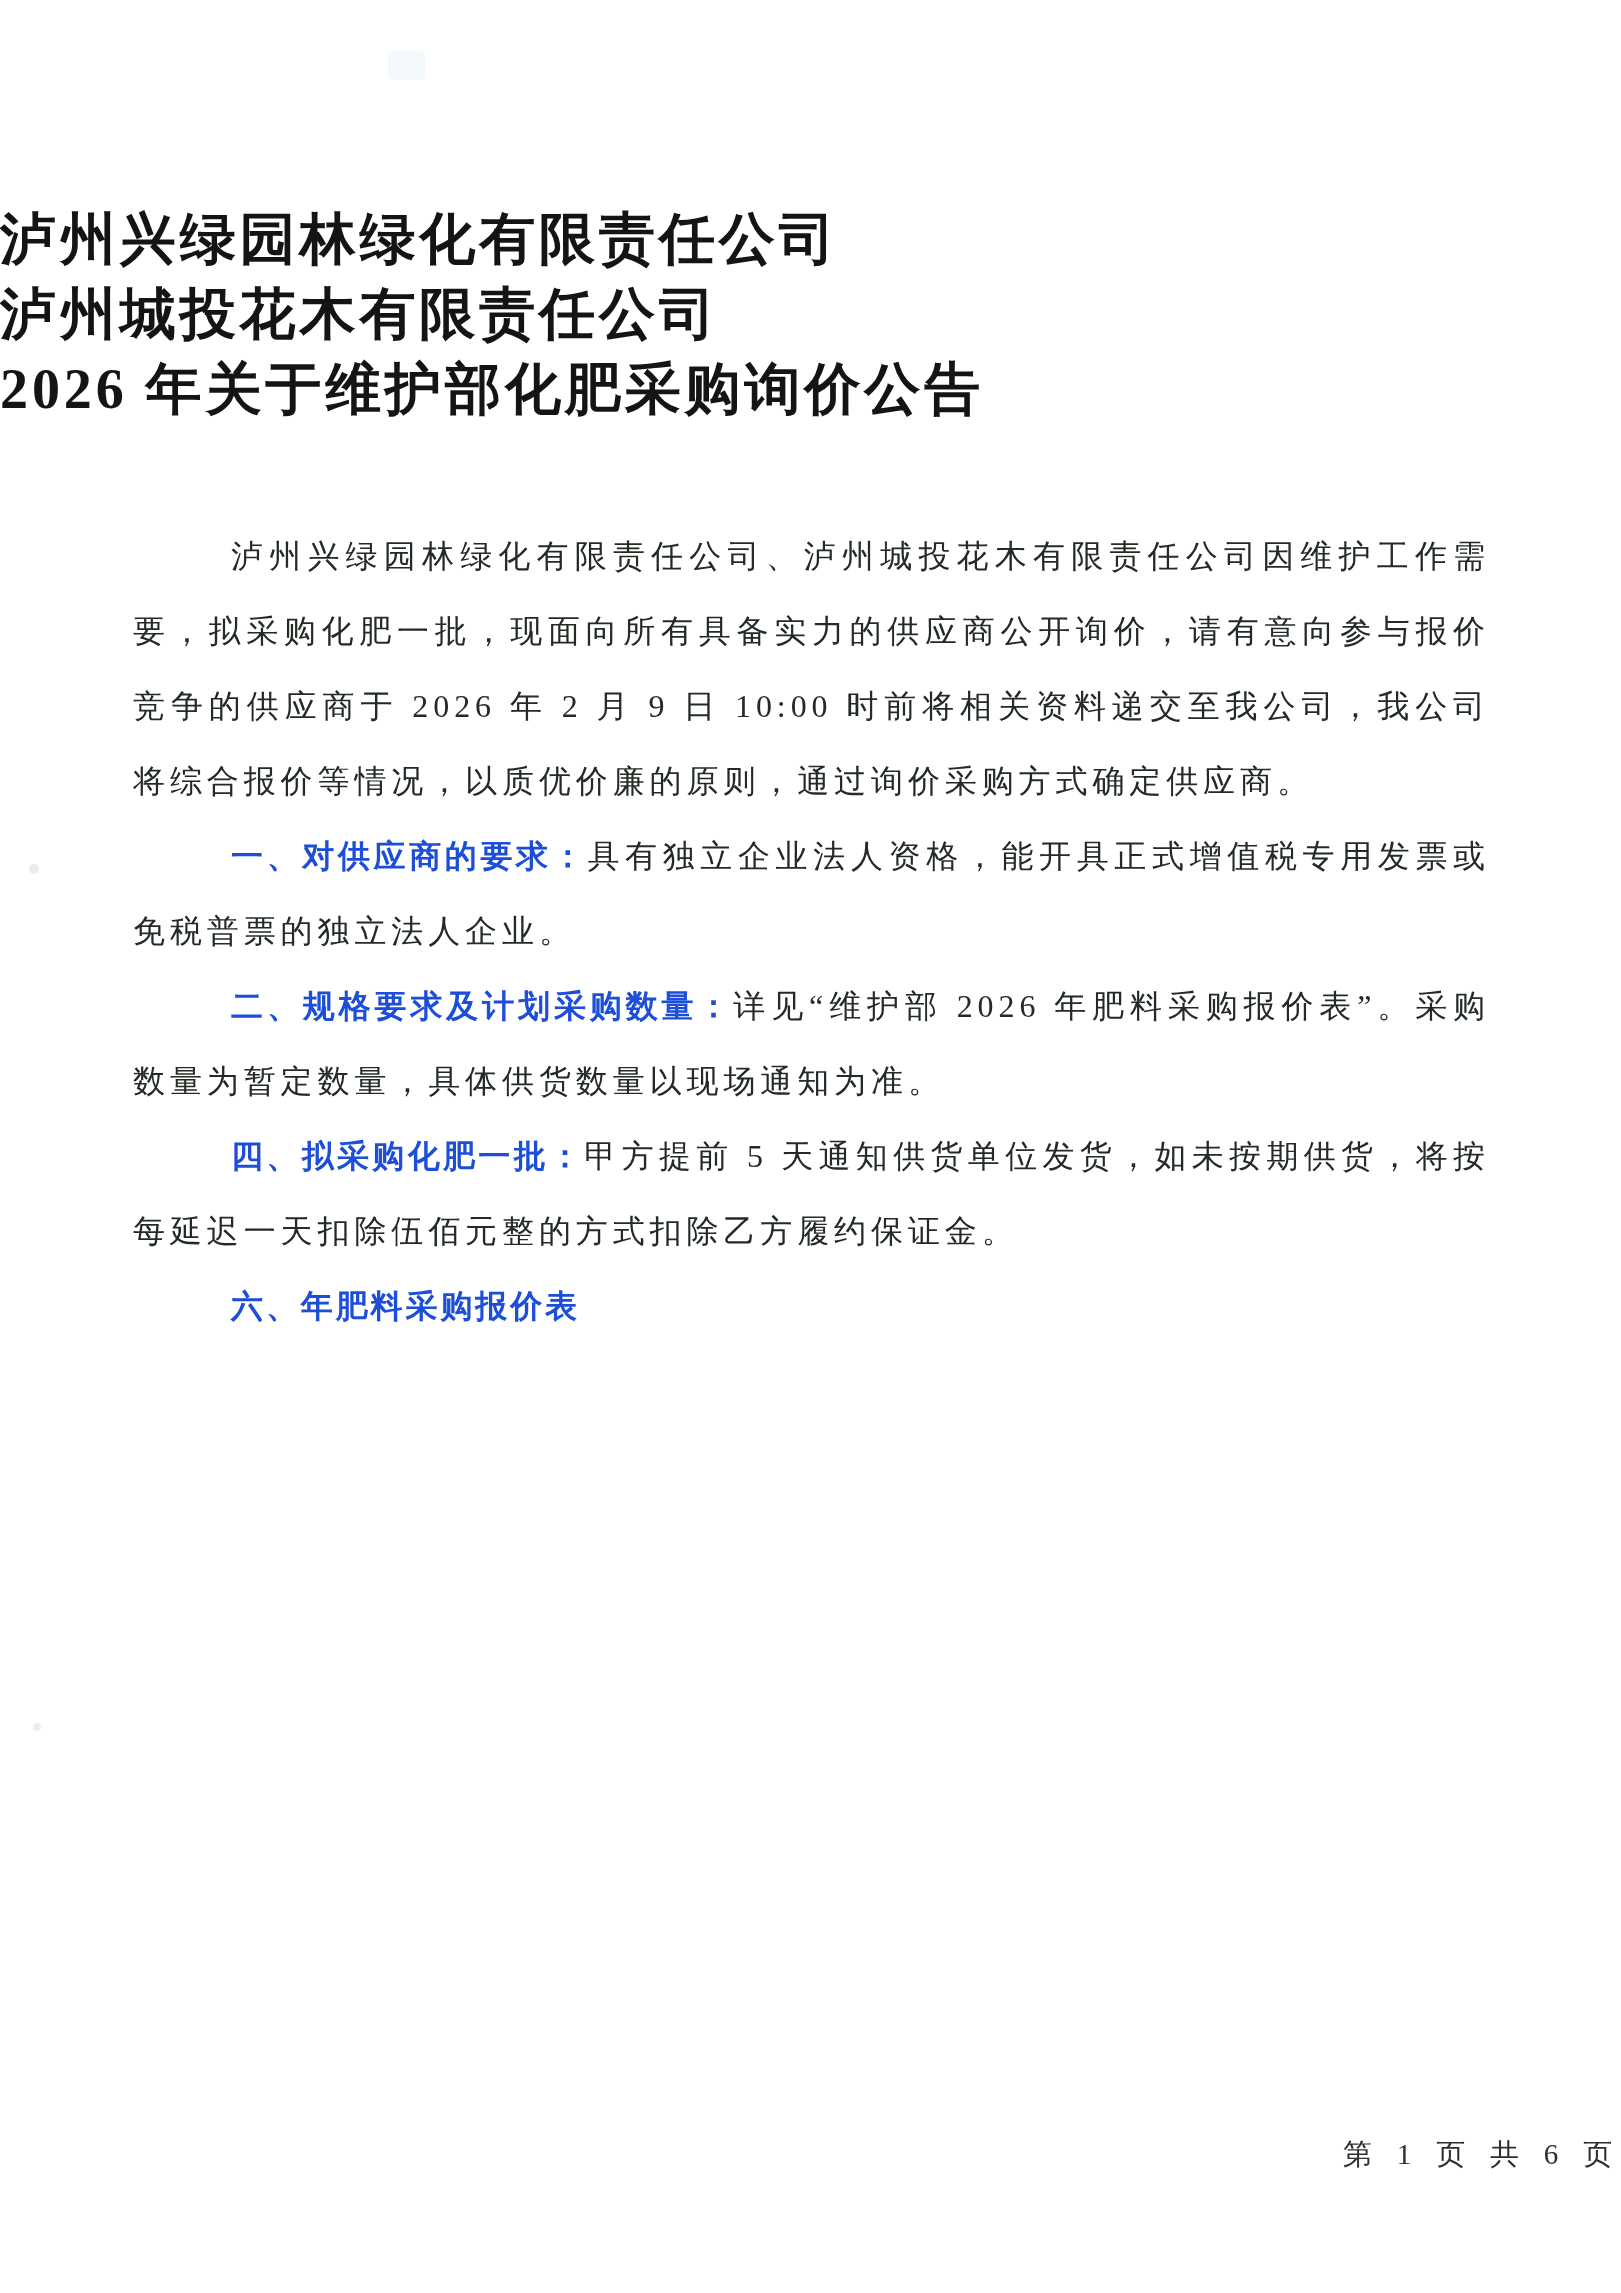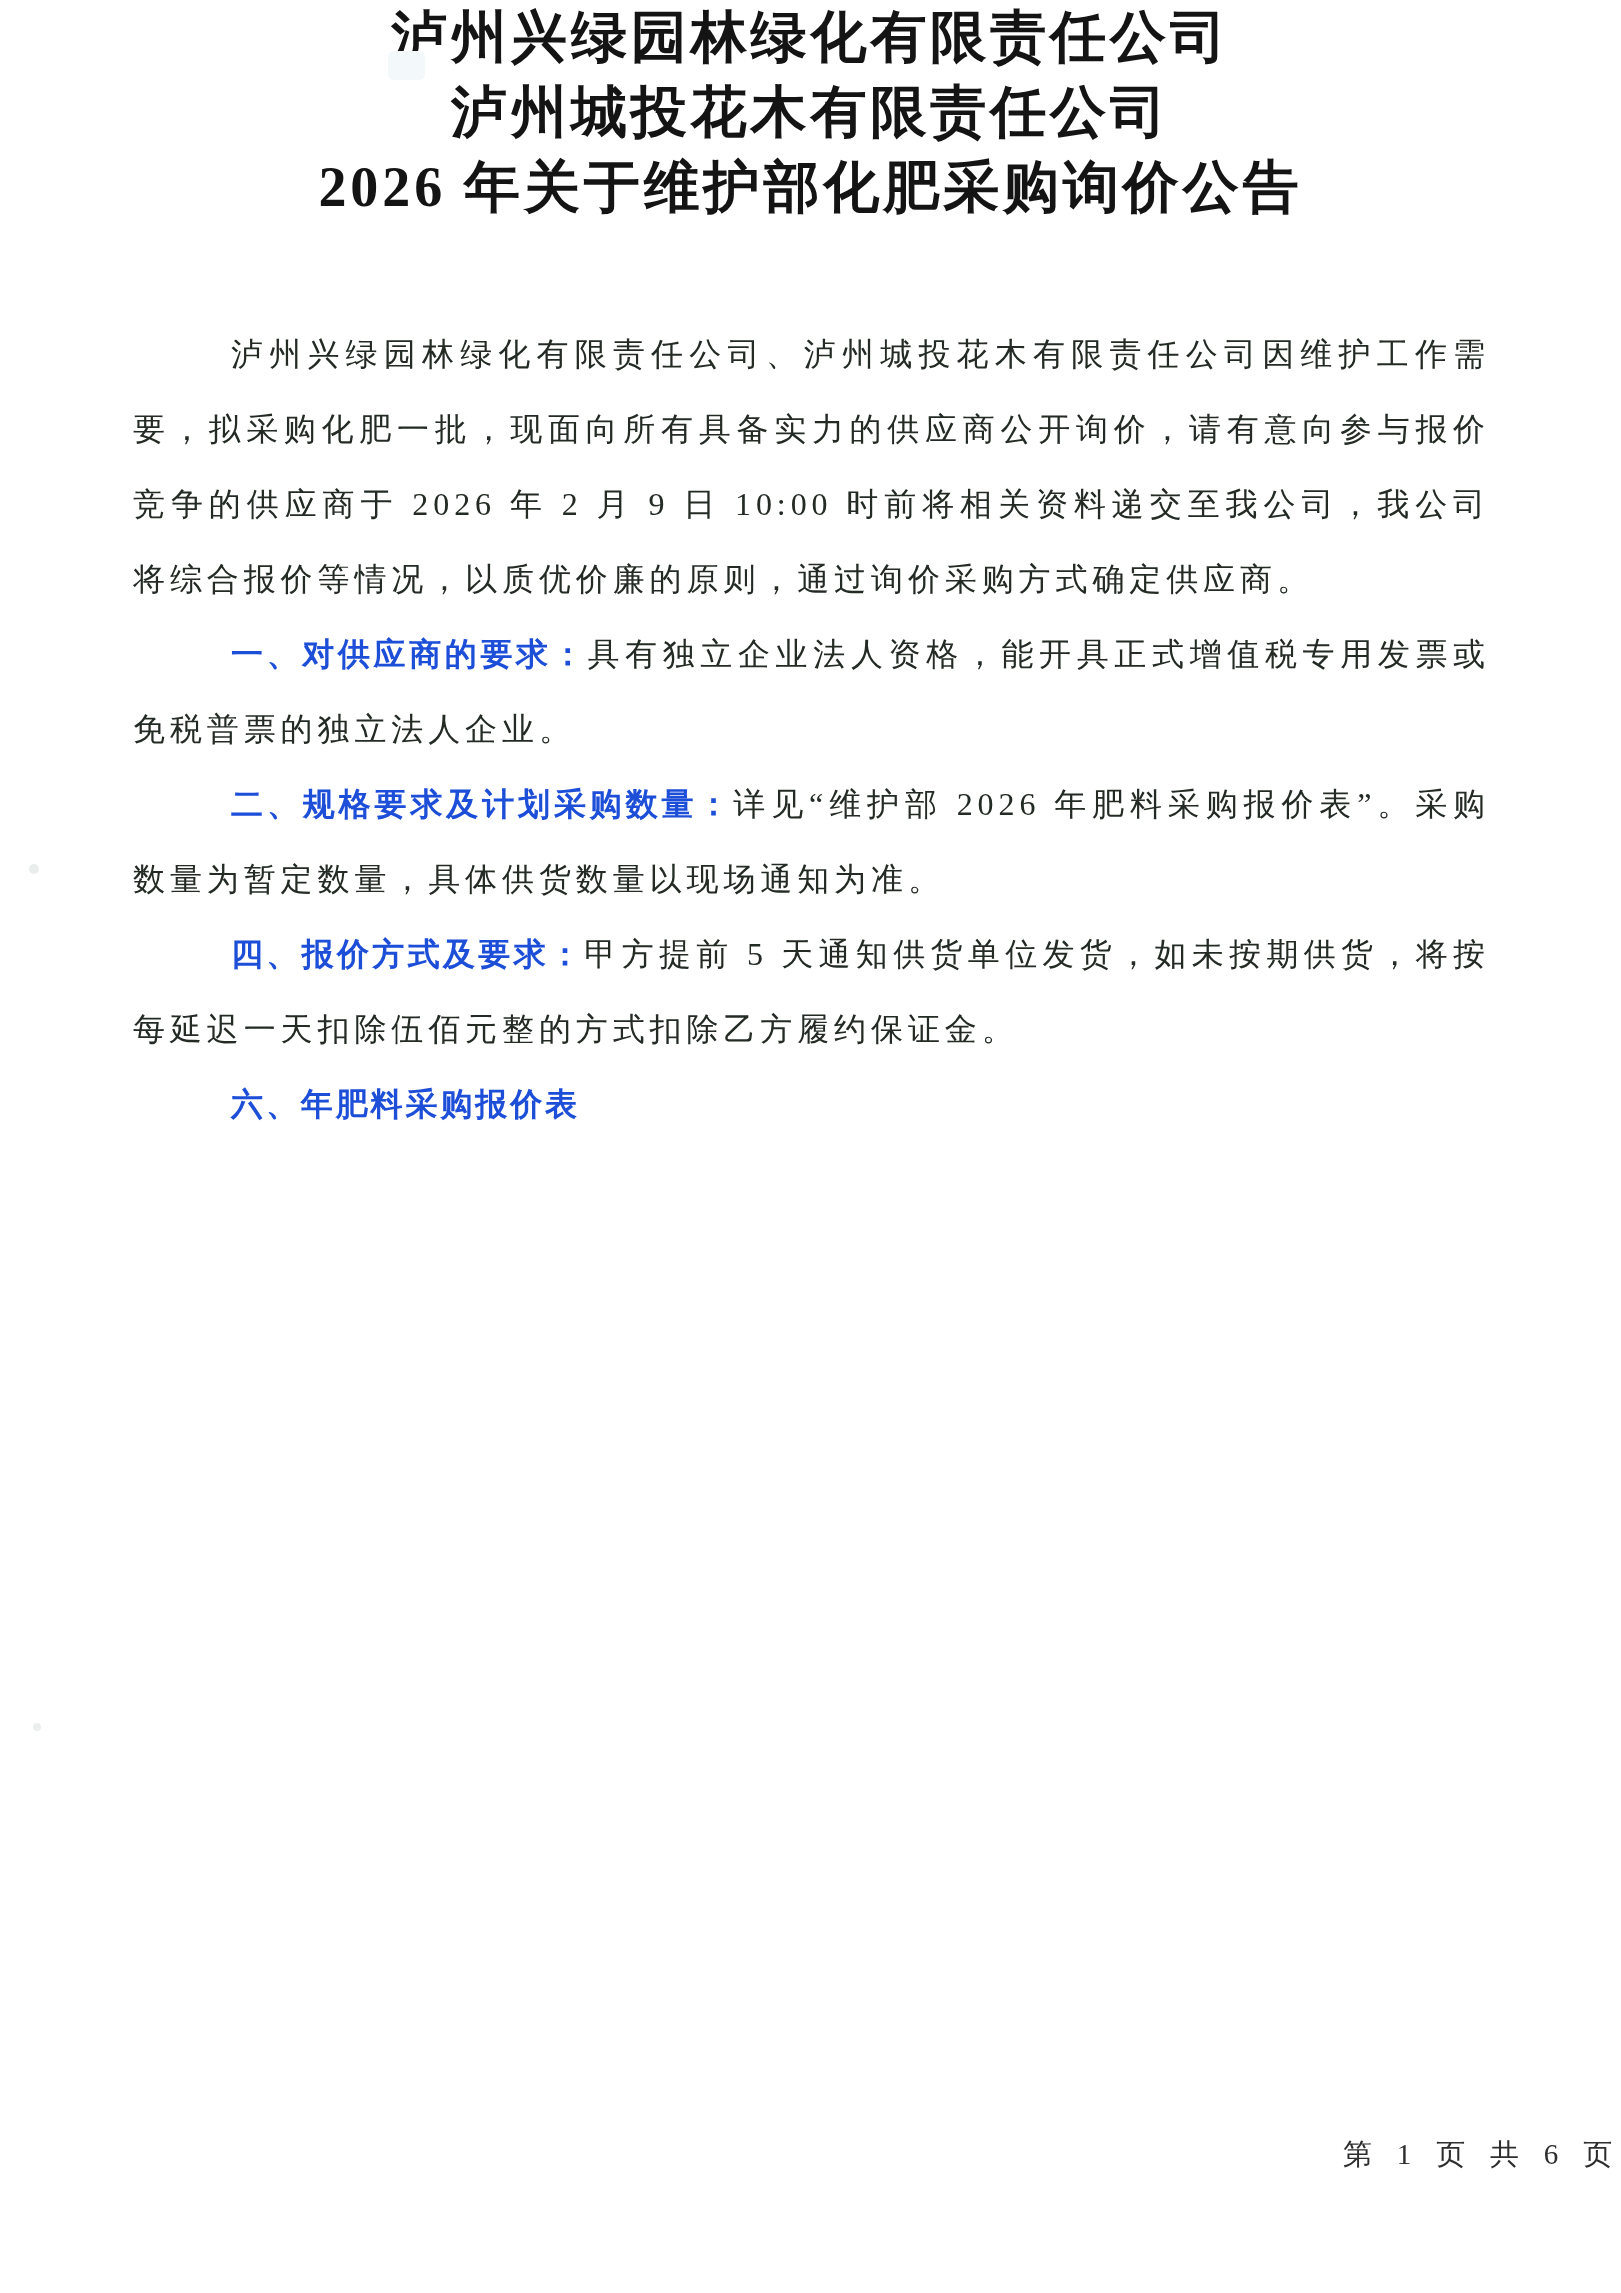--- a/index.html
+++ b/index.html
@@ -10,21 +10,22 @@
   .page {
     position: relative;
     width: 1621px;
     height: 2294px;
     background: #ffffff;
     overflow: hidden;
     font-family: "Liberation Serif", "DejaVu Serif", serif;
   }
   
   .titles {
-    text-align: center;
+    padding-top: 202px;
+    text-align: left;
   }
   .title-line {
     font-size: 56px;
     font-weight: 700;
     line-height: 75px;
     letter-spacing: 3.9px;
     color: #141414;
     white-space: nowrap;
   }
   
@@ -90,21 +91,21 @@
 
   <div class="body-text">
 
     <p class="para"><span class="sec-head"></span><span>泸州兴绿园林绿化有限责任公司、泸州城投花木有限责任公司因维护工作需要，拟采购化肥一批，现面向所有具备实力的供应商公开询价，请有意向参与报价竞争的供应商于 2026 年 2 月 9 日 10:00 时前将相关资料递交至我公司，我公司将综合报价等情况，以质优价廉的原则，通过询价采购方式确定供应商。</span></p>
 
     <p class="para"><span class="sec-head">一、对供应商的要求：</span><span>具有独立企业法人资格，能开具正式增值税专用发票或免税普票的独立法人企业。</span></p>
 
     <p class="para"><span class="sec-head">二、规格要求及计划采购数量：</span><span>详见“维护部 2026 年肥料采购报价表”。采购数量为暂定数量，具体供货数量以现场通知为准。</span></p>
 
 
-    <p class="para"><span class="sec-head">四、报价方式及要求：</span><span>甲方提前 5 天通知供货单位发货，如未按期供货，将按每延迟一天扣除伍佰元整的方式扣除乙方履约保证金。</span></p>
+    <p class="para"><span class="sec-head">四、拟采购化肥一批：</span><span>甲方提前 5 天通知供货单位发货，如未按期供货，将按每延迟一天扣除伍佰元整的方式扣除乙方履约保证金。</span></p>
 
 
     <p class="para"><span class="sec-head">六、年肥料采购报价表</span><span></span></p>
 
   </div>
 
   <div class="footer">第 1 页 共 6 页</div>
 
   <div class="artifact artifact-1"></div>
   <div class="artifact artifact-2"></div>

